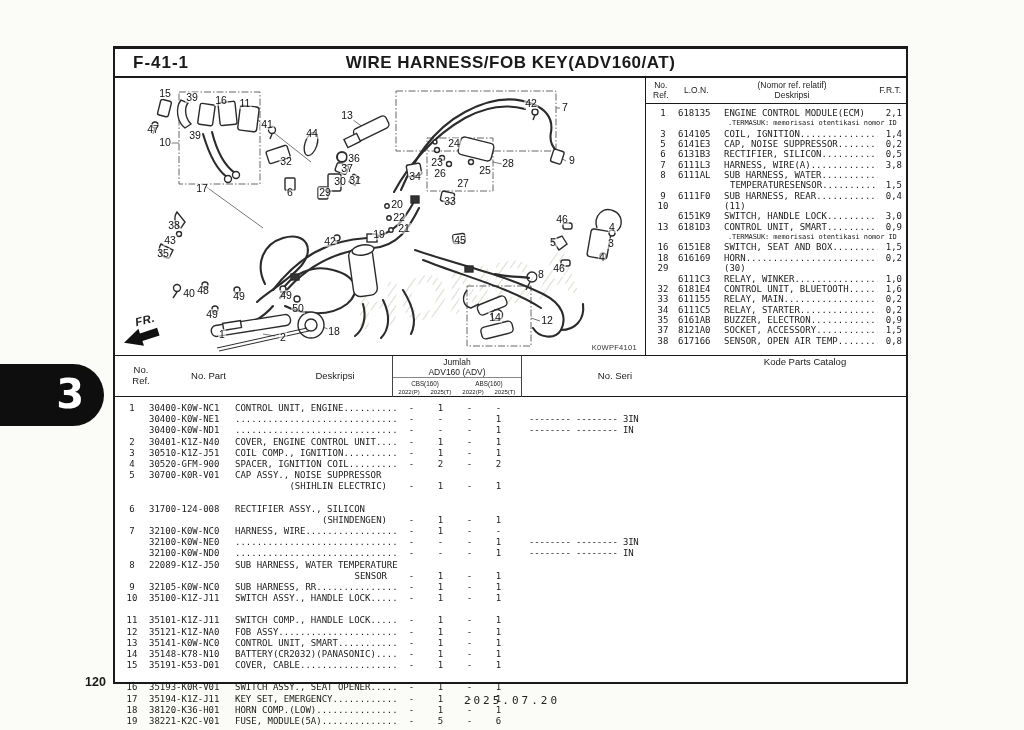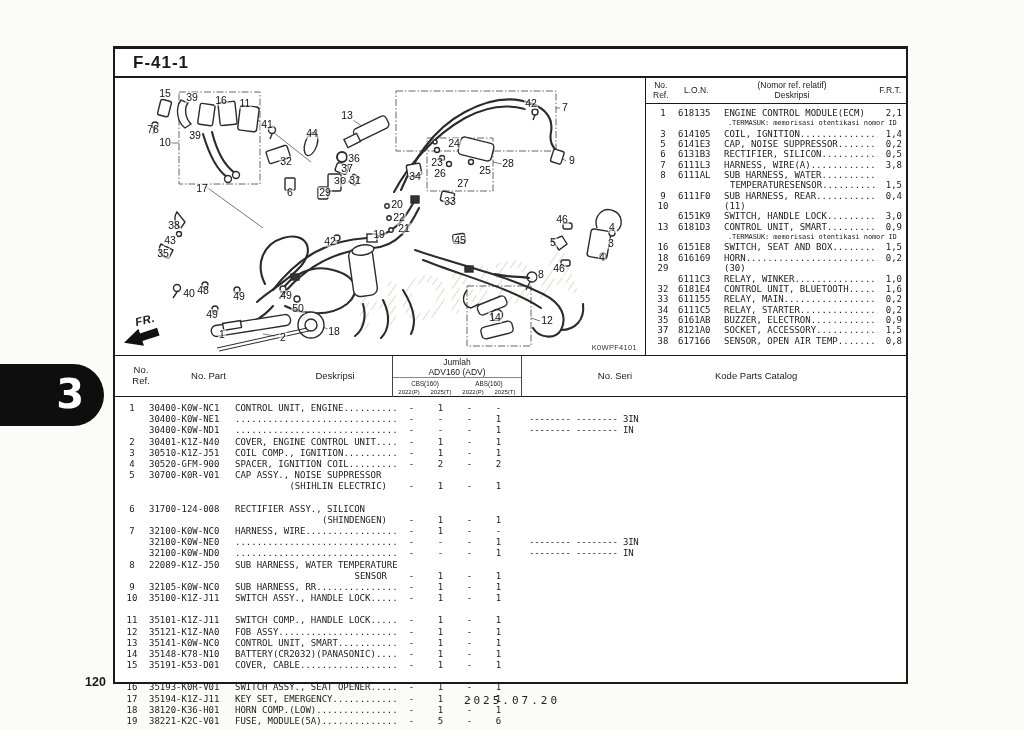--- a/index.html
+++ b/index.html
@@ -56,21 +56,21 @@
   .ph-desc { position:absolute; left:160px; top:14px; width:120px; text-align:center; }
   .jumlah-box { position:absolute; left:277px; top:0; width:130px; height:41px;
                 border-left:1px solid #444; border-right:1px solid #444; text-align:center; }
   .jb-l1 { font-size:8.5px; line-height:9px; padding-top:1px; }
   .jb-l2 { font-size:8.5px; line-height:10px; border-bottom:1px solid #888; }
   .jb-sub { display:flex; font-size:6.3px; line-height:9px; padding-top:1px; }
   .jb-sub span { flex:1; }
   .jb-cols { display:flex; font-size:6px; line-height:8px; }
   .jb-cols span { flex:1; }
   .ph-seri { position:absolute; left:430px; top:14px; width:140px; text-align:center; }
-  .ph-kode { position:absolute; left:600px; top:14px; width:180px; }
+  .ph-kode { position:absolute; left:600px; top:0; width:180px; text-align:center; }
   .parts-body { position:absolute; left:0; top:42px; right:0; bottom:0; padding-top:5px; }
   .prow { display:flex; line-height:11.2px; font-family:"DejaVu Sans Mono",monospace; font-size:9px; white-space:pre; }
   .prow.spacer { height:11px; }
   .pc-ref  { flex:none; width:34px; text-align:center; }
   .pc-part { flex:none; width:86px; }
   .pc-desc { flex:none; width:162px; display:flex; min-width:0; }
   .pc-desc.right { justify-content:flex-end; padding-right:10px; }
   .pc-q   { flex:none; width:29px; text-align:center; }
   .pc-seri{ flex:1; padding-left:16px; letter-spacing:-.2px; }
   
@@ -88,20 +88,21 @@
 <body>
 
 <div class="tab3">3</div>
 <div class="pagenum">120</div>
 <div class="datefoot">2025.07.20</div>
 
 <div class="frame">
 
   <div class="hdr">
     <span class="sec">F-41-1</span>
+    <span class="title">WIRE HARNESS/FOB KEY(ADV160/AT)</span>
   </div>
 
   <div class="diagram">
     <svg width="530" height="277" viewBox="0 0 530 277">
       <defs>
         <pattern id="hatch" width="6" height="6" patternUnits="userSpaceOnUse" patternTransform="rotate(45)">
           <line x1="0" y1="0" x2="0" y2="6" stroke="#dddcd6" stroke-width="2.2"></line>
         </pattern>
       </defs>
 
@@ -225,31 +226,31 @@
       <g transform="rotate(-18 30 258)">
         <polygon points="8,258 26,249 26,254 44,254 44,262 26,262 26,267" fill="#111"></polygon>
       </g>
     </svg>
 
     <div>
         <div class="callout" style="left: 50px; top: 16px;">15</div>
         <div class="callout" style="left: 77px; top: 20px;">39</div>
         <div class="callout" style="left: 106px; top: 23px;">16</div>
         <div class="callout" style="left: 130px; top: 26px;">11</div>
-        <div class="callout" style="left: 38px; top: 52px;">76</div>
+        <div class="callout" style="left: 38px; top: 52px;">47</div>
         <div class="callout" style="left: 50px; top: 65px;">10</div>
         <div class="callout" style="left: 80px; top: 58px;">39</div>
         <div class="callout" style="left: 87px; top: 111px;">17</div>
         <div class="callout" style="left: 152px; top: 47px;">41</div>
         <div class="callout" style="left: 171px; top: 84px;">32</div>
         <div class="callout" style="left: 197px; top: 56px;">44</div>
         <div class="callout" style="left: 232px; top: 38px;">13</div>
         <div class="callout" style="left: 239px; top: 81px;">36</div>
         <div class="callout" style="left: 232px; top: 91px;">37</div>
-        <div class="callout" style="left: 225px; top: 104px; font-family: Liberation Mono, monospace;">30</div>
+        <div class="callout" style="left: 225px; top: 104px;">30</div>
         <div class="callout" style="left: 240px; top: 103px;">31</div>
         <div class="callout" style="left: 210px; top: 115px;">29</div>
         <div class="callout" style="left: 175px; top: 115px;">6</div>
         <div class="callout" style="left: 416px; top: 26px;">42</div>
         <div class="callout" style="left: 450px; top: 30px;">7</div>
         <div class="callout" style="left: 339px; top: 66px;">24</div>
         <div class="callout" style="left: 322px; top: 85px;">23</div>
         <div class="callout" style="left: 325px; top: 96px;">26</div>
         <div class="callout" style="left: 348px; top: 106px;">27</div>
         <div class="callout" style="left: 370px; top: 93px;">25</div>

